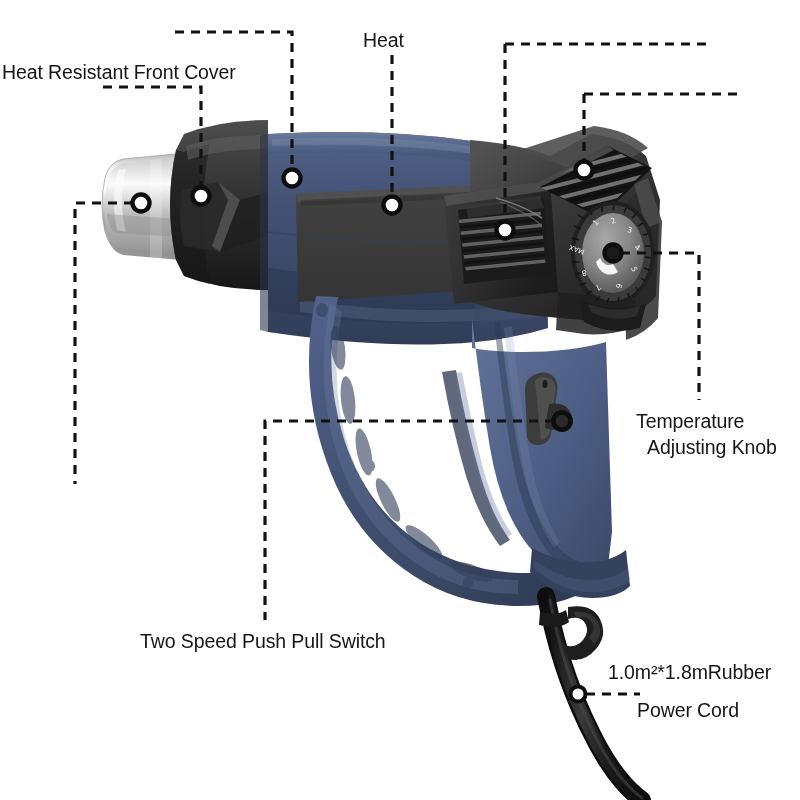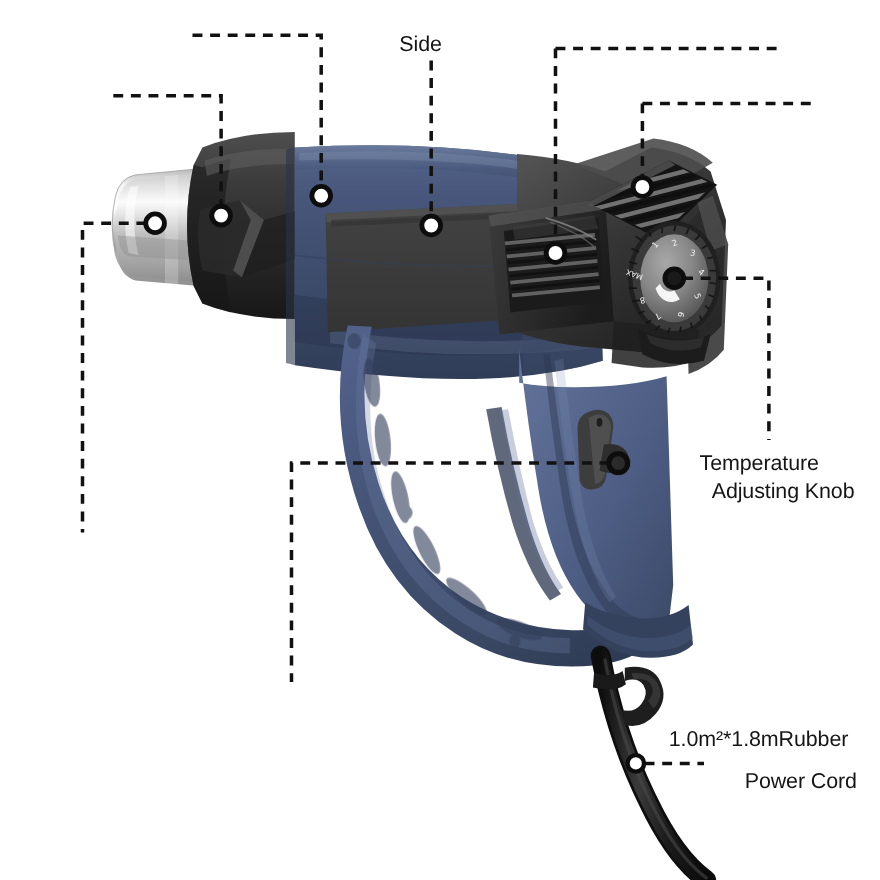--- a/index.html
+++ b/index.html
@@ -394,30 +394,32 @@
       <circle cx="505" cy="230" r="8.5" fill="#ffffff"></circle>
       <circle cx="584" cy="170" r="8.5" fill="#ffffff"></circle>
       <circle cx="613" cy="253" r="8.5" fill="#1a1a1a"></circle>
       <circle cx="141" cy="203" r="8.5" fill="#ffffff"></circle>
       <circle cx="562" cy="421" r="8.5" fill="#2a2a2a"></circle>
       <circle cx="578" cy="694" r="7.5" fill="#ffffff" stroke-width="4"></circle>
     </g>
   </svg>
 
 
-
-  <div class="callout-text" style="left:363px; top:27px;">Side</div>
+  <div class="callout-text" style="left:2px;  top:59px;">Heat Resistant Front Cover</div>
+
+  <div class="callout-text" style="left:363px; top:27px;">Heat</div>
 
 
 
   <div>
     <div class="callout-text" style="left:636px; top:408px;">Temperature</div>
     <div class="callout-text" style="left:631px; top:434px;margin-left:16px;">Adjusting Knob</div>
   </div>
 
 
+  <div class="callout-text" style="left:140px; top:628px;">Two Speed Push Pull Switch</div>
 
   <div>
     <div class="callout-text" style="left:608px; top:659px;">1.0m²*1.8mRubber</div>
-    <div class="callout-text" style="left:637px; top:697px;margin-left:40px;">Power Cord</div>
+    <div class="callout-text" style="left:637px; top:697px;">Power Cord</div>
   </div>
 
 </div>
 
 </body></html>

